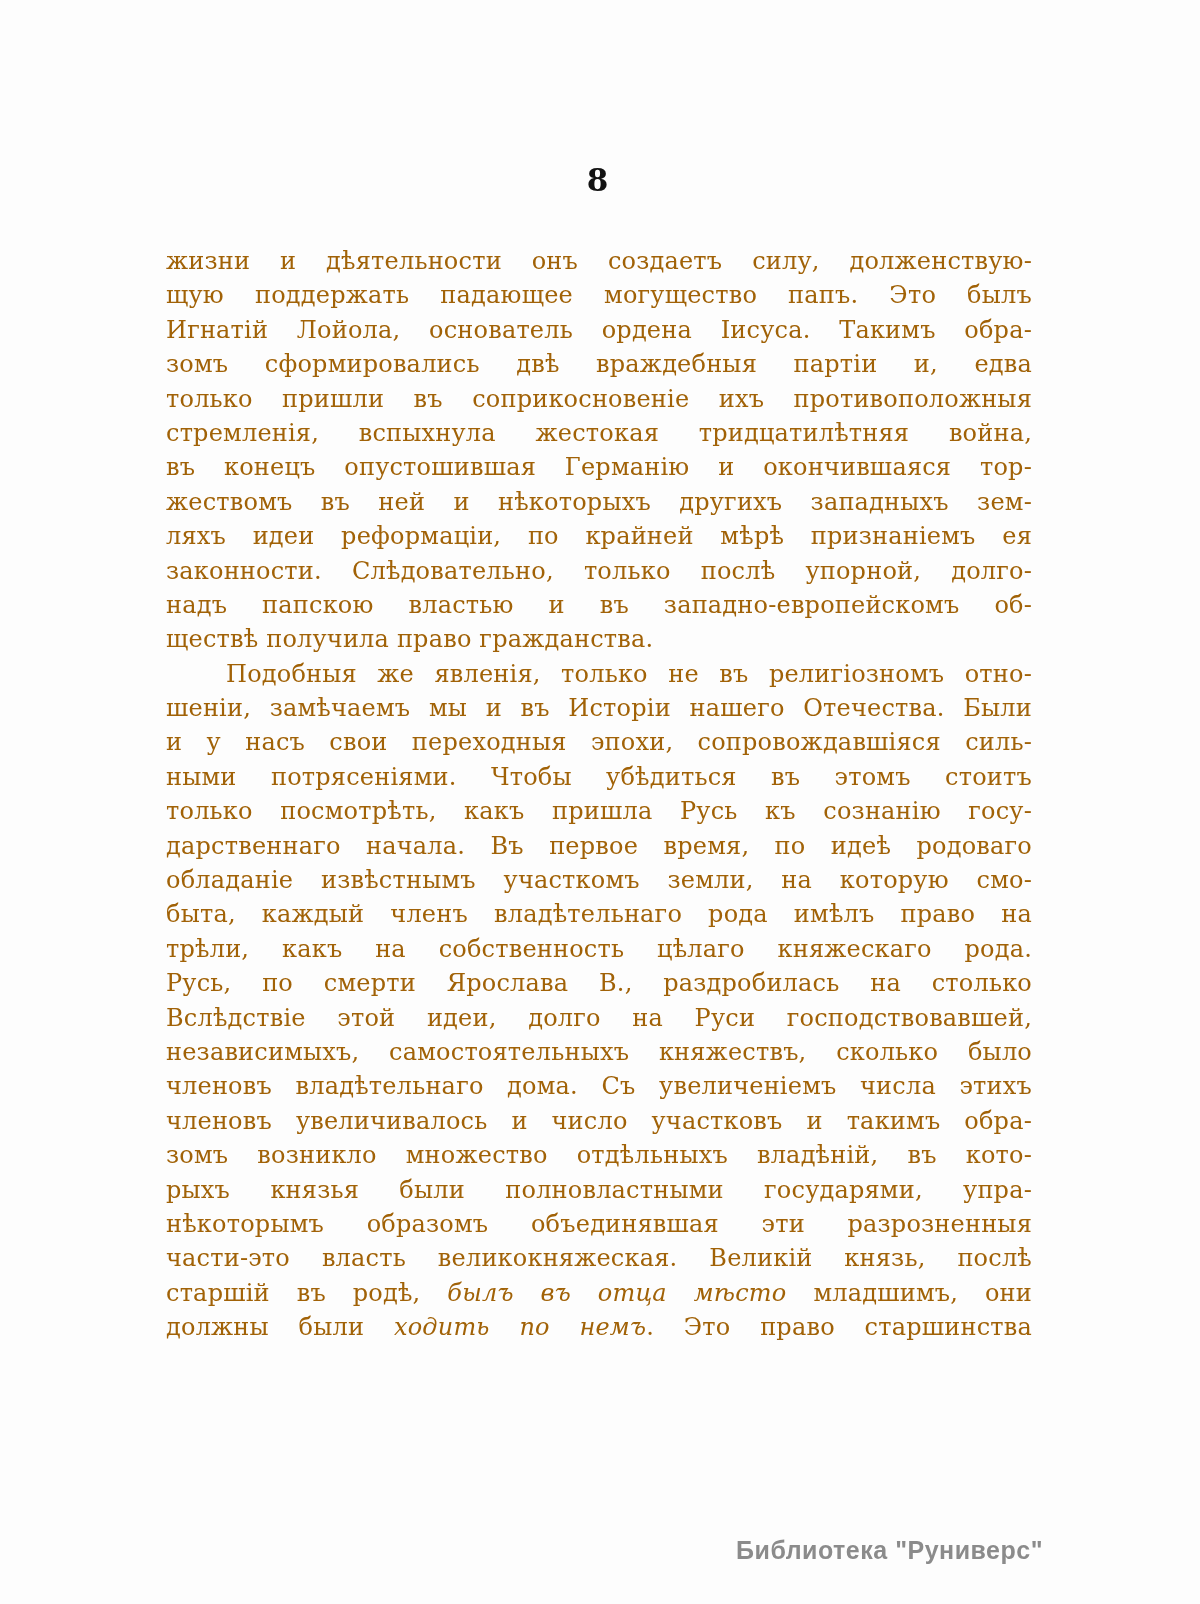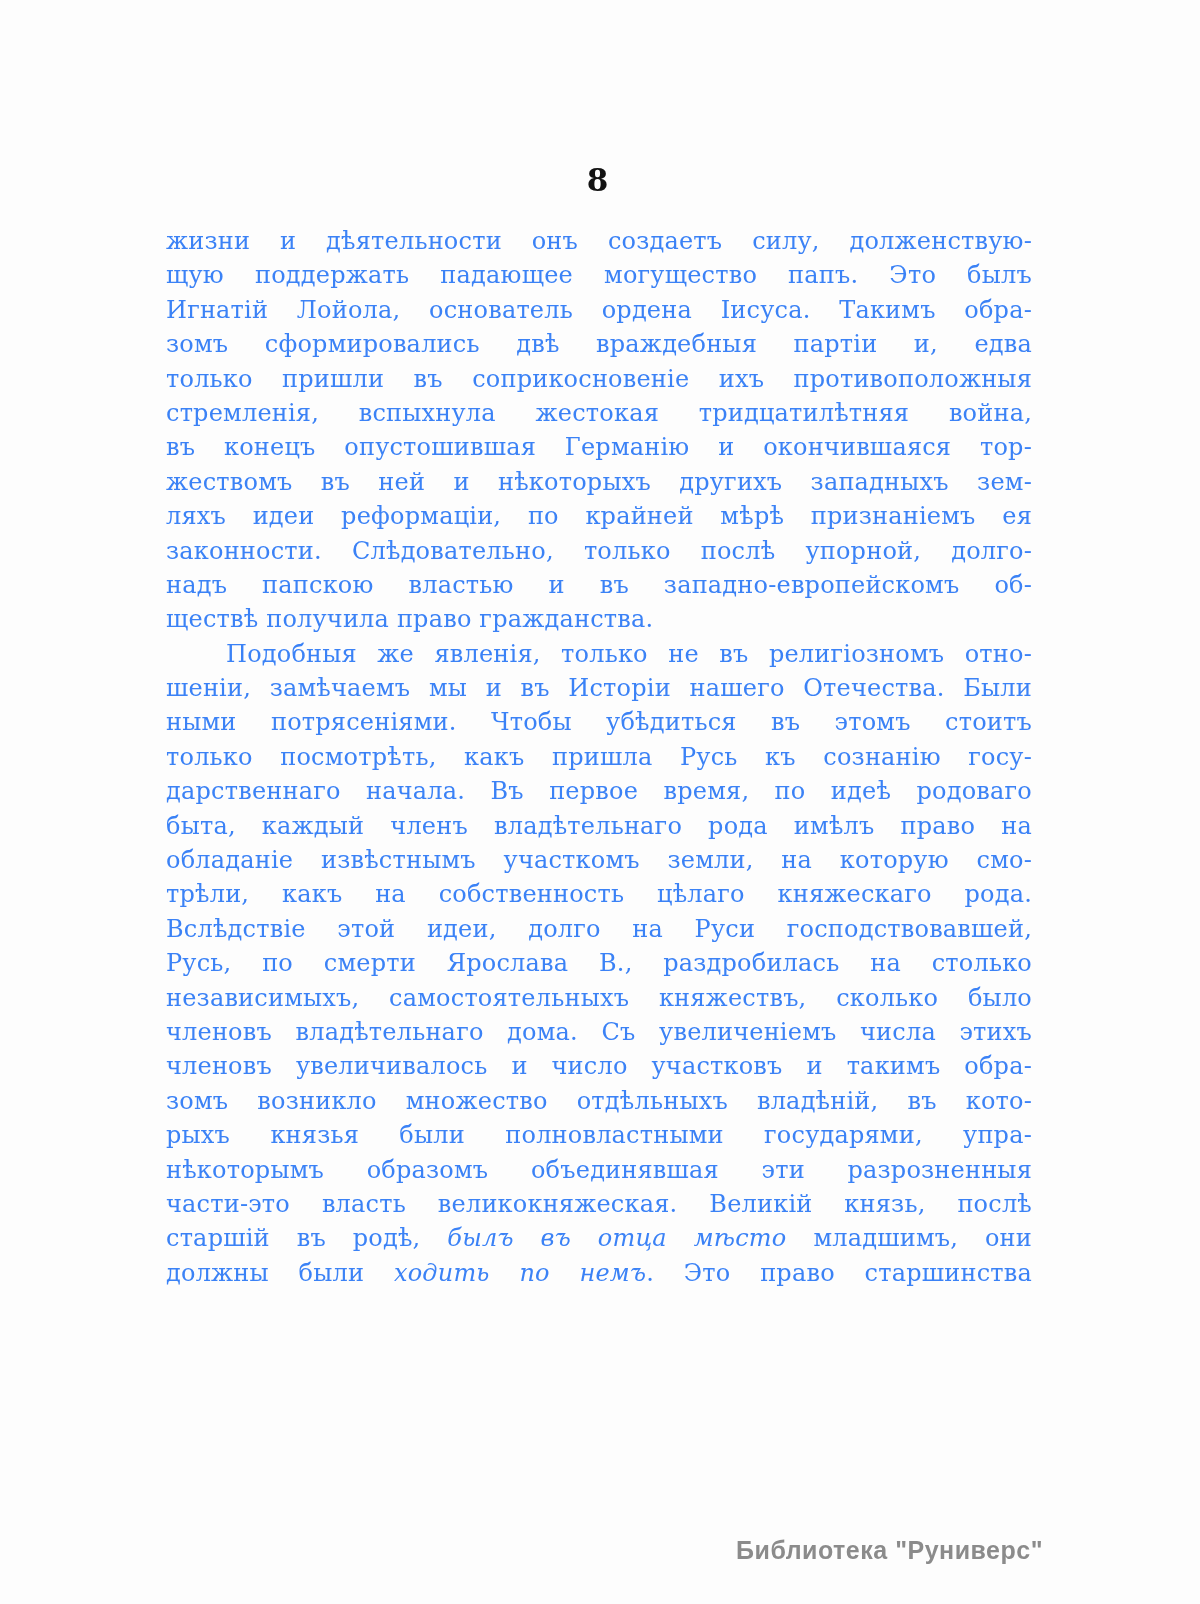--- a/index.html
+++ b/index.html
@@ -21,26 +21,26 @@
     left: 166px;
     width: 864px;
     text-align: center;
     font-size: 31px;
     font-weight: bold;
     color: #121212;
     letter-spacing: 1px;
   }
   .text-block {
     position: absolute;
-    top: 224px;
+    top: 244px;
     left: 166px;
     width: 866px;
     font-size: 24px;
     line-height: 34.4px;
-    color: #3b82f6;
+    color: #a16207;
     letter-spacing: 0.2px;
   }
   .line {
     text-align: justify;
     text-align-last: justify;
     height: 34.4px;
     overflow: visible;
   }
   .line.no-just {
     text-align-last: left;
@@ -76,28 +76,29 @@
       <div class="line"><span>только пришли въ соприкосновеніе ихъ противоположныя</span></div>
       <div class="line"><span>стремленія, вспыхнула жестокая тридцатилѣтняя война,</span></div>
       <div class="line"><span>въ конецъ опустошившая Германію и окончившаяся тор-</span></div>
       <div class="line"><span>жествомъ въ ней и нѣкоторыхъ другихъ западныхъ зем-</span></div>
       <div class="line"><span>ляхъ идеи реформаціи, по крайней мѣрѣ признаніемъ ея</span></div>
       <div class="line"><span>законности. Слѣдовательно, только послѣ упорной, долго-</span></div>
       <div class="line"><span>надъ папскою властью и въ западно-европейскомъ об-</span></div>
       <div class="line no-just"><span>ществѣ получила право гражданства.</span></div>
       <div class="line indent"><span>Подобныя же явленія, только не въ религіозномъ отно-</span></div>
       <div class="line"><span>шеніи, замѣчаемъ мы и въ Исторіи нашего Отечества. Были</span></div>
+      <div class="line"><span>и у насъ свои переходныя эпохи, сопровождавшіяся силь-</span></div>
       <div class="line"><span>ными потрясеніями. Чтобы убѣдиться въ этомъ стоитъ</span></div>
       <div class="line"><span>только посмотрѣть, какъ пришла Русь къ сознанію госу-</span></div>
       <div class="line"><span>дарственнаго начала. Въ первое время, по идеѣ родоваго</span></div>
+      <div class="line"><span>обладаніе извѣстнымъ участкомъ земли, на которую смо-</span></div>
       <div class="line"><span>быта, каждый членъ владѣтельнаго рода имѣлъ право на</span></div>
-      <div class="line"><span>обладаніе извѣстнымъ участкомъ земли, на которую смо-</span></div>
       <div class="line"><span>трѣли, какъ на собственность цѣлаго княжескаго рода.</span></div>
+      <div class="line"><span>Русь, по смерти Ярослава В., раздробилась на столько</span></div>
       <div class="line"><span>Вслѣдствіе этой идеи, долго на Руси господствовавшей,</span></div>
-      <div class="line"><span>Русь, по смерти Ярослава В., раздробилась на столько</span></div>
       <div class="line"><span>независимыхъ, самостоятельныхъ княжествъ, сколько было</span></div>
       <div class="line"><span>членовъ владѣтельнаго дома. Съ увеличеніемъ числа этихъ</span></div>
       <div class="line"><span>членовъ увеличивалось и число участковъ и такимъ обра-</span></div>
       <div class="line"><span>зомъ возникло множество отдѣльныхъ владѣній, въ кото-</span></div>
       <div class="line"><span>рыхъ князья были полновластными государями, упра-</span></div>
       <div class="line"><span>нѣкоторымъ образомъ объединявшая эти разрозненныя</span></div>
       <div class="line"><span>части-это власть великокняжеская. Великій князь, послѣ</span></div>
       <div class="line"><span>старшій въ родѣ, </span><span class="it">былъ въ отца мѣсто</span><span> младшимъ, они</span></div>
       <div class="line"><span>должны были </span><span class="it">ходить по немъ</span><span>. Это право старшинства</span></div>
     </div>

